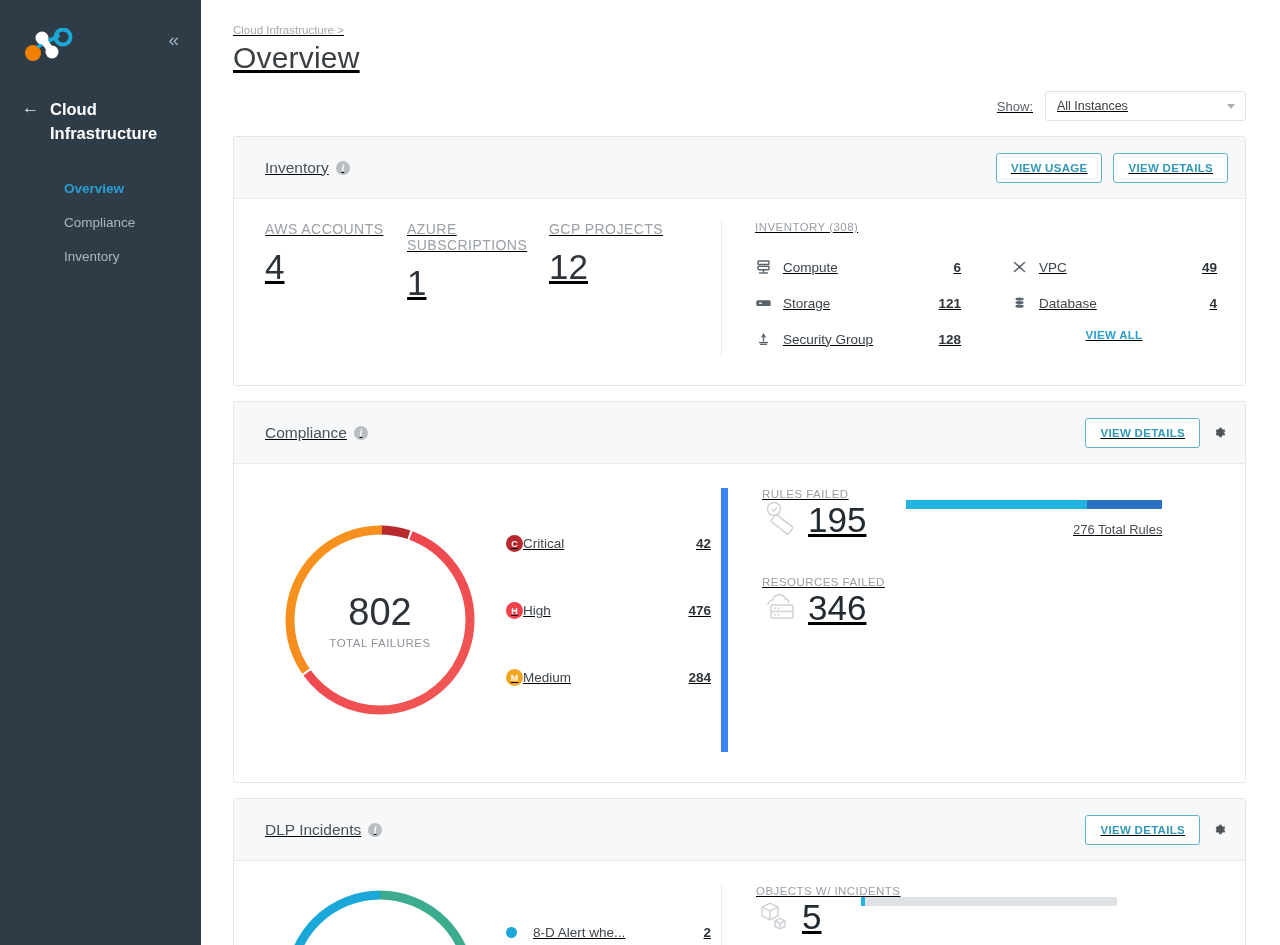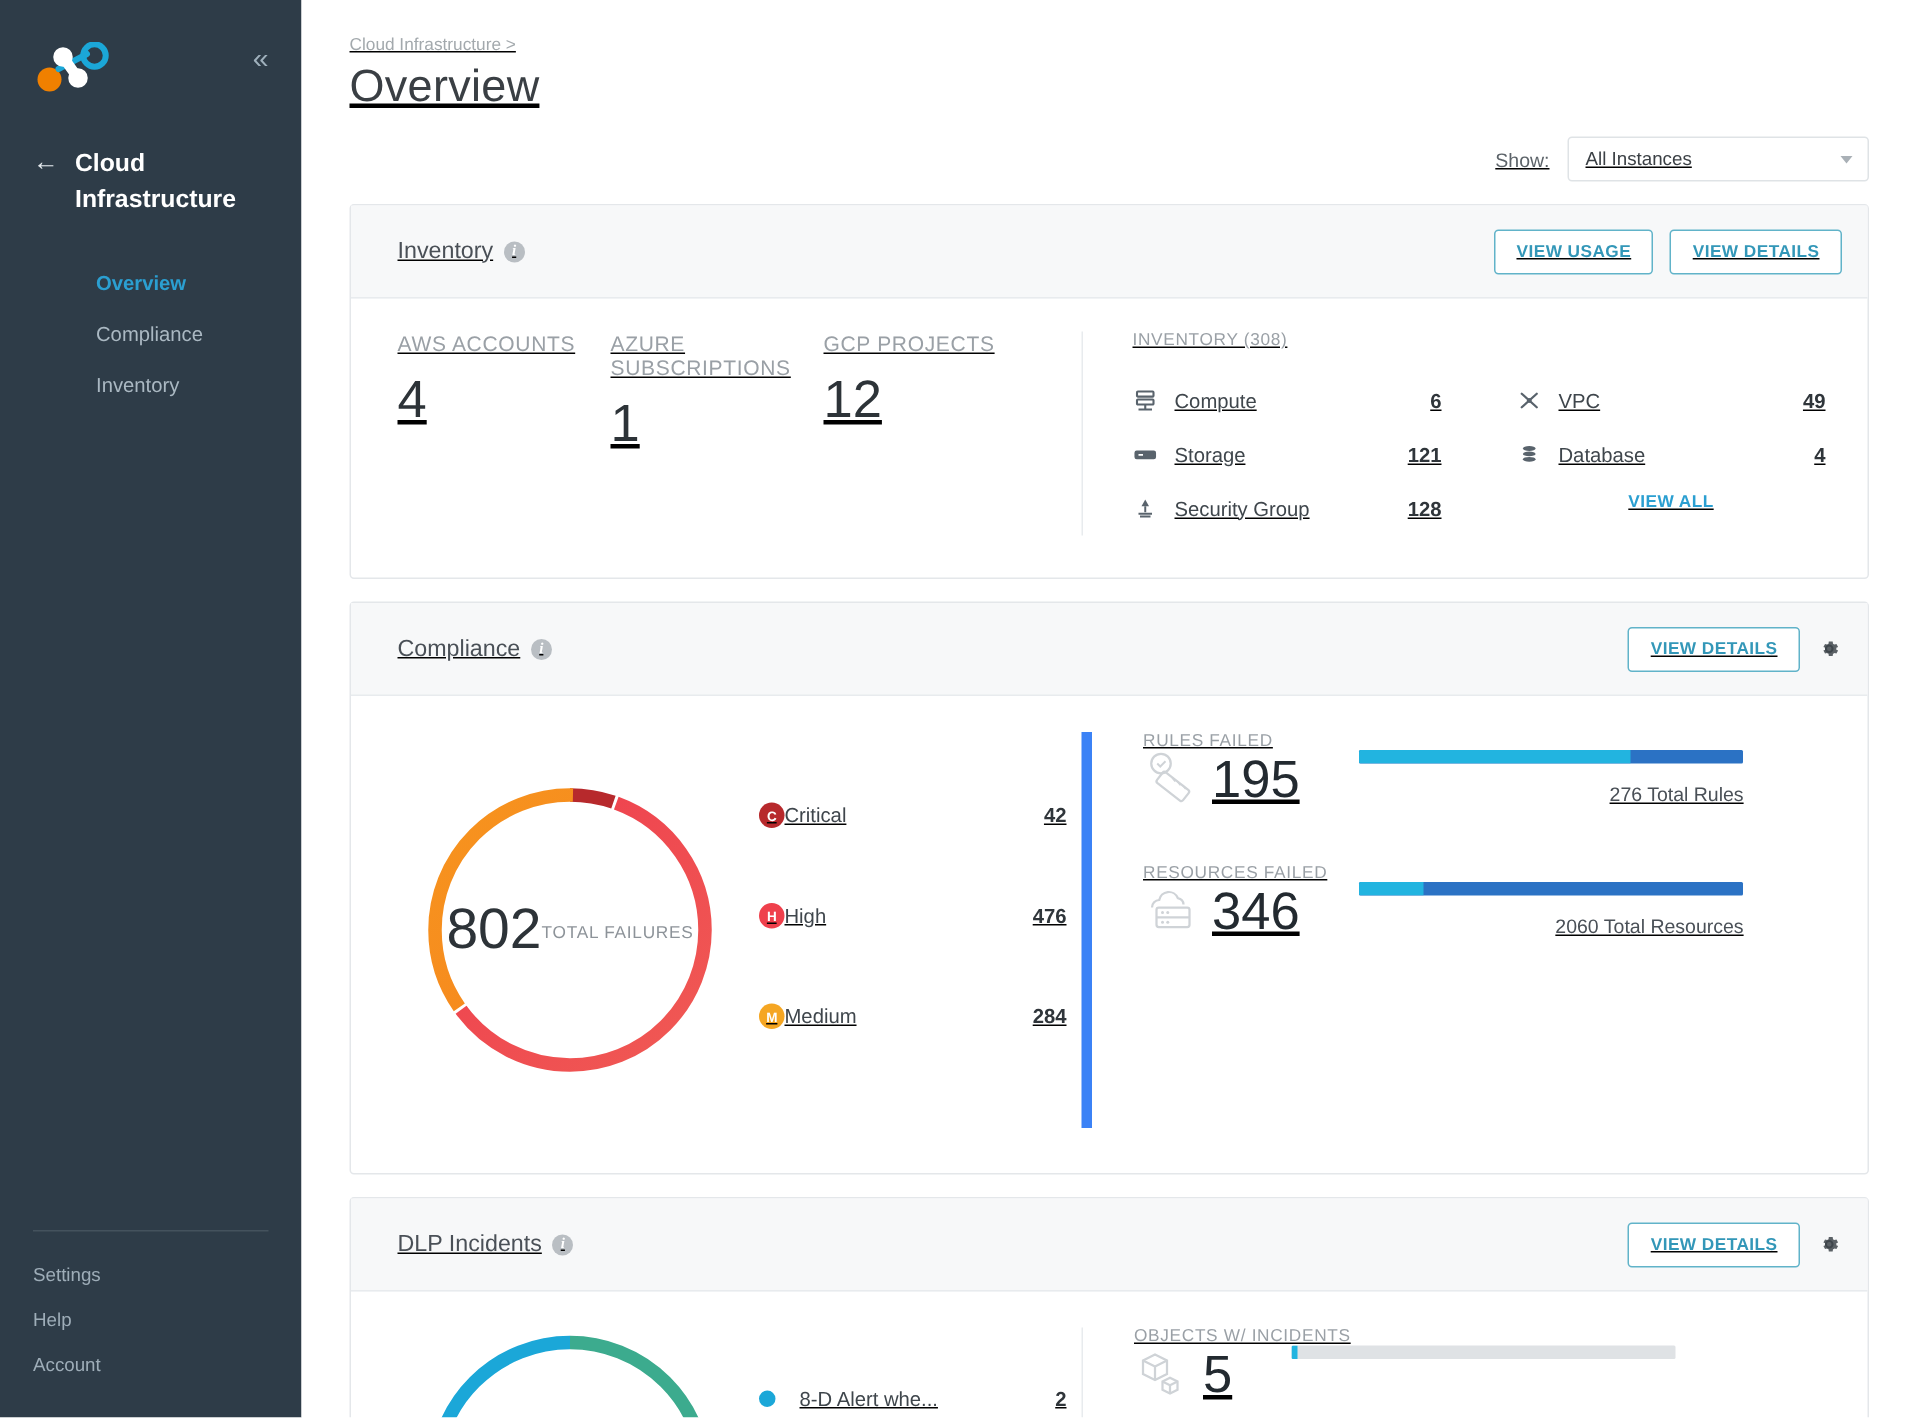--- a/index.html
+++ b/index.html
@@ -92,21 +92,21 @@
   .inv-row { display: flex; align-items: center; height: 36px; }
   .inv-ico { width: 17px; height: 16px; flex: none; margin-right: 11px; color: #59636c; }
   .inv-name { font-size: 13.5px; color: #3f464c; }
   .inv-count { margin-left: auto; font-size: 13.5px; font-weight: bold; color: #2f353a; padding-right: 8px; }
   .view-all { text-align: center; font-size: 11.5px; font-weight: bold; color: #2b9fd1; letter-spacing: .3px; cursor: pointer; margin-top: 8px; padding-right: 8px; }
 
   
   .comp-body { display: flex; padding: 24px 0 30px 0; min-height: 318px; }
   .donut-wrap { flex: 0 0 272px; display: flex; flex-direction: column; align-items: center; justify-content: center; padding-left: 20px; }
   .donut { position: relative; width: 200px; height: 200px; }
-  .donut-center { position: absolute; inset: 0; display: flex; align-items: center; justify-content: center; }
+  .donut-center { position: absolute; inset: 0; display: flex; flex-direction: column; align-items: center; justify-content: center; }
   .donut-num { font-size: 38px; font-weight: 300; color: #2d3338; line-height: 42px; }
   .donut-sub { font-size: 11.5px; color: #8d9399; letter-spacing: .5px; margin-top: 4px; }
   .legend { flex: 0 0 215px; padding-top: 22px; }
   .legend-row { display: flex; align-items: center; height: 67px; }
   .sev-badge {
     width: 17px; height: 17px; border-radius: 50%; color: #fff; font-size: 9px;
     font-weight: bold; display: flex; align-items: center; justify-content: center; flex: none;
   }
   .legend-name { font-size: 13.5px; color: #3f464c; }
   .legend-val { margin-left: auto; font-size: 13.5px; font-weight: bold; color: #2f353a; padding-right: 10px; }
@@ -154,26 +154,20 @@
         <span class="back-arrow">←</span>
         <span class="sb-title">Cloud Infrastructure</span>
       </div>
       <div class="sb-nav">
         <div class="sb-nav-item active">Overview</div>
         <div class="sb-nav-item">Compliance</div>
         <div class="sb-nav-item">Inventory</div>
       </div>
     </div>
 
-    <div class="sb-bottom">
-      <div class="sb-divider"></div>
-      <div class="sb-foot-item">Settings</div>
-      <div class="sb-foot-item">Help</div>
-      <div class="sb-foot-item">Account</div>
-    </div>
   </div>
 
   <div class="main">
 
     <div class="breadcrumb">Cloud Infrastructure &gt;</div>
     <div class="page-title">Overview</div>
 
     <div class="show-row">
       <span class="show-label">Show:</span>
       <div class="select-box">
@@ -362,26 +356,20 @@
                   <path d="M6 17a5 5 0 014.8-5 6.5 6.5 0 0112.4-1.3A4.6 4.6 0 0127 15"></path>
                   <rect x="9" y="17" width="22" height="13" rx="1.5"></rect>
                   <line x1="9" y1="23.5" x2="31" y2="23.5"></line>
                   <circle cx="13" cy="20.3" r="1" fill="#cfd3d7" stroke="none"></circle>
                   <circle cx="16.5" cy="20.3" r="1" fill="#cfd3d7" stroke="none"></circle>
                   <circle cx="13" cy="26.8" r="1" fill="#cfd3d7" stroke="none"></circle>
                   <circle cx="16.5" cy="26.8" r="1" fill="#cfd3d7" stroke="none"></circle>
                 </svg>
               </span>
               <span class="metric-num">346</span>
-              <div class="bar-area">
-                <div class="bar">
-                  <div class="bar-fill" style="width:16.8%"></div>
-                </div>
-                <div class="bar-caption">2060 Total Resources</div>
-              </div>
             </div>
           </div>
         </div>
       </div>
     </div>
 
     <div class="card">
       <div class="card-head">
         <span class="card-title">DLP Incidents</span>
         <span class="info-icon">i</span>

